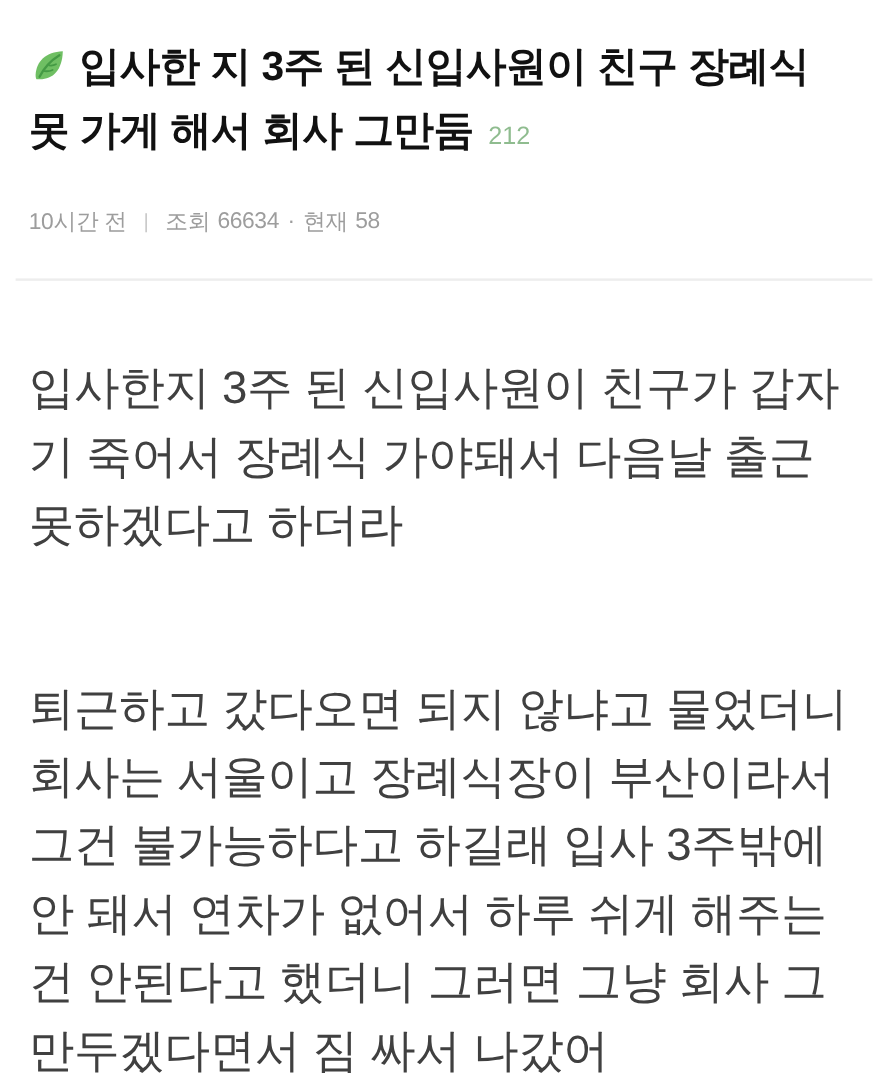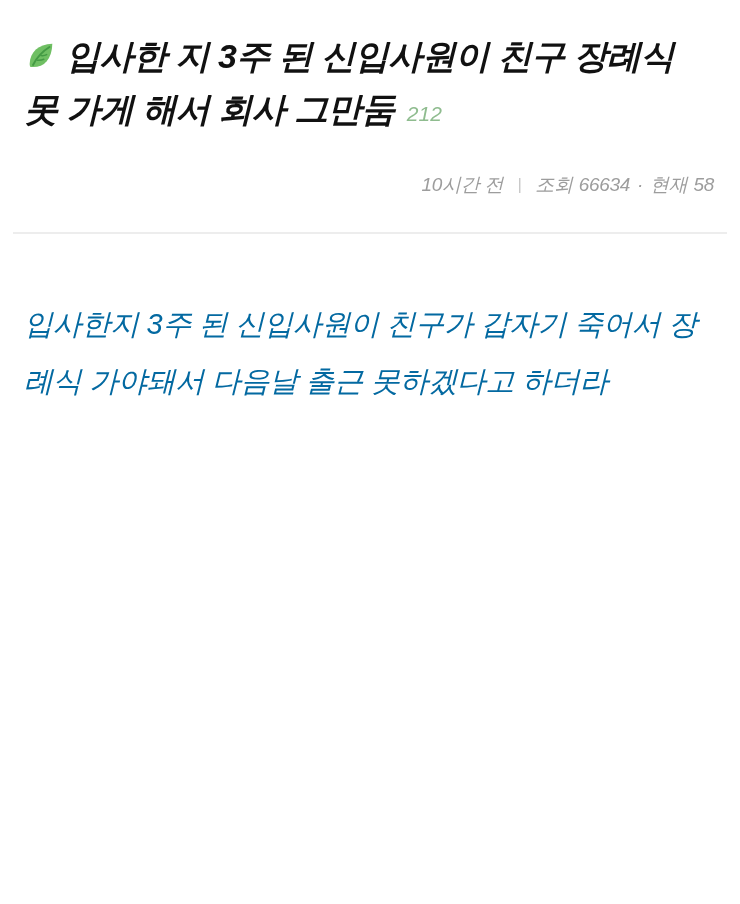--- a/index.html
+++ b/index.html
@@ -4,21 +4,21 @@
 <style>
   * { margin: 0; padding: 0; box-sizing: border-box; }
   html, body { background: #ffffff; }
   .page {
     width: 740px;
     height: 904px;
     background: #ffffff;
     overflow: hidden;
     font-family: "Liberation Sans", "DejaVu Sans", sans-serif;
   }
-  .post { padding: 30px 26px 0 24px; font-style: italic; }
+  .post { padding: 30px 26px 0 24px; }
 
   .title {
     font-size: 34px;
     line-height: 53px;
     font-weight: 700;
     color: #111111;
     letter-spacing: -0.5px;
   }
   .leaf {
     display: inline-block;
@@ -36,42 +36,41 @@
     cursor: pointer;
   }
 
   .meta {
     margin-top: 32px;
     display: flex;
     align-items: center;
     font-size: 19px;
     color: #9d9d9d;
     letter-spacing: -0.3px;
-    justify-content: flex-end;
   }
   .meta .sep {
     color: #c9c9c9;
     margin: 0 14px;
     font-size: 17px;
   }
   .meta .gap-r { margin-right: 6px; }
   .meta .middot { margin: 0 7px; }
 
   .divider {
     border: none;
     height: 2px;
     background: #ededed;
     margin: 34px -13px 0 -11px;
   }
 
   .content {
     margin-top: 62px;
-    font-size: 29px;
+    font-size: 38px;
     line-height: 57px;
-    color: #0369a1;
+    color: #404040;
     letter-spacing: -0.3px;
   }
   .content p { margin: 0; }
   .content .p1 { margin-bottom: 96px; }
   .content .p2 { margin-bottom: 32px; }
 </style>
 </head>
 <body>
 
 <div class="page">
@@ -94,16 +93,17 @@
       <span>66634</span>
       <span class="middot">·</span>
       <span class="gap-r">현재</span>
       <span>58</span>
     </div>
 
     <hr class="divider">
 
     <div class="content">
       <p class="p1">입사한지 3주 된 신입사원이 친구가 갑자기 죽어서 장례식 가야돼서 다음날 출근 못하겠다고 하더라</p>
+      <p class="p2">퇴근하고 갔다오면 되지 않냐고 물었더니 회사는 서울이고 장례식장이 부산이라서 그건 불가능하다고 하길래 입사 3주밖에 안 돼서 연차가 없어서 하루 쉬게 해주는 건 안된다고 했더니 그러면 그냥 회사 그만두겠다면서 짐 싸서 나갔어</p>
     </div>
 
   </div>
 </div>
 
 </body></html>

